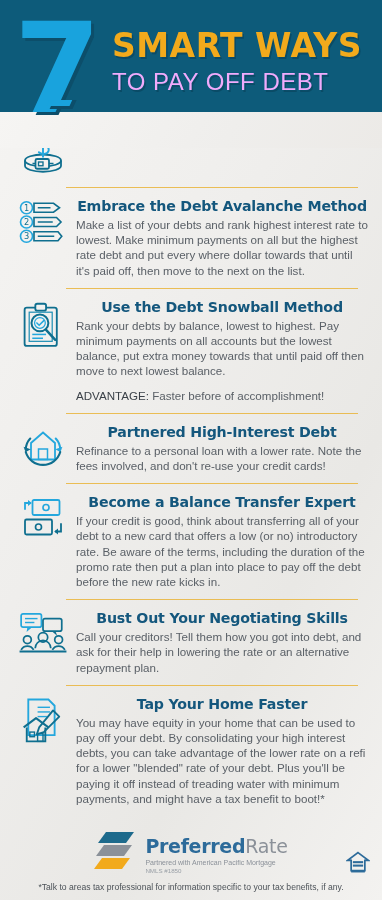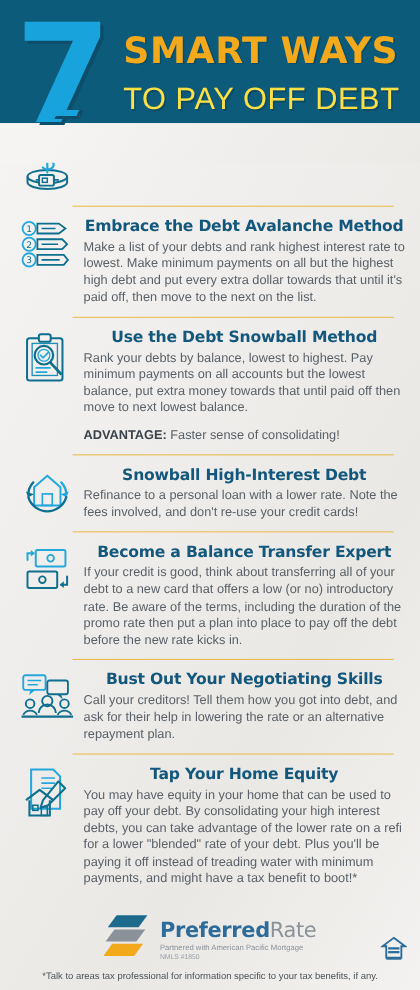--- a/index.html
+++ b/index.html
@@ -23,22 +23,22 @@
   }
   .hdr-text{position:absolute;left:112px;top:28px;right:6px;z-index:4;}
   .hdr-line1{
     font-family:"DejaVu Sans", sans-serif;
     font-weight:bold;font-size:33px;line-height:36px;
     color:#f2aa1c;letter-spacing:0.5px;
     text-shadow:1.5px 1.5px 0 #0a4b66;
   }
   .hdr-line2{
     font-family:"Liberation Sans", sans-serif;
-    font-weight:normal;font-size:28px;line-height:32px;
-    color:#fde047;letter-spacing:0.5px;margin-top:10px;
+    font-weight:normal;font-size:24px;line-height:32px;
+    color:#f0abfc;letter-spacing:0.5px;margin-top:2px;
     text-shadow:1.5px 1.5px 0 #0a4b66;
   }
   .hdr-mask{position:absolute;left:0;top:112px;width:382px;height:36px;
     background:linear-gradient(120deg,#f6f5f3 0%,#efeeec 60%,#eceae7 100%);z-index:2;}
   .seven-tail{
     position:absolute;left:14px;top:100px;z-index:5;
     width:0;height:0;
   }
   .seven-tail b{
     display:block;position:absolute;left:14px;top:0;
@@ -60,21 +60,21 @@
     font-family:"DejaVu Sans", sans-serif;
     font-size:14.2px;font-weight:bold;line-height:17px;
     color:#14577d;letter-spacing:-0.2px;text-align:center;
   }
   .item p{
     margin:0;
     font-family:"Liberation Sans", sans-serif;
     font-size:11.6px;line-height:15.2px;color:#5a6067;
   }
   .item p.adv{margin-top:9px;}
-  .item p.adv b{color:#3b4148;font-weight:bold;}
+  .item p.adv b{color:#3b4148;font-weight:normal;}
   .divider{height:0;border-top:1.5px solid #e9b43a;margin:1px 10px 1px 52px;opacity:.85;}
 
   
   .footer{position:absolute;left:0;bottom:0;width:382px;}
   .logo-row{display:flex;justify-content:center;align-items:flex-start;padding:4px 0 2px 0;}
   .logo-mark{width:46px;height:44px;position:relative;margin-right:5px;flex:0 0 46px;}
   .logo-txt{padding-top:6px;}
   .logo-name{
     font-family:"DejaVu Sans", sans-serif;
     font-size:19px;line-height:20px;font-weight:bold;color:#2d6b9a;letter-spacing:-0.3px;
@@ -139,21 +139,21 @@
           <path d="M20 23h30l6 6-6 6H20z" stroke="#0f6f8f" stroke-width="2.2" fill="none"></path>
           <line x1="25" y1="29" x2="45" y2="29" stroke="#0f6f8f" stroke-width="2"></line>
           <circle cx="10" cy="48" r="8" stroke="#24a7dd" stroke-width="2.2"></circle>
           <text x="10" y="52" font-size="11" fill="#0f6f8f" text-anchor="middle" font-family="DejaVu Sans">3</text>
           <path d="M20 42h32l5 6-5 6H20z" stroke="#0f6f8f" stroke-width="2.2" fill="none"></path>
           <line x1="25" y1="48" x2="47" y2="48" stroke="#0f6f8f" stroke-width="2"></line>
         </svg>
       </div>
       <div class="body">
         <h3>Embrace the Debt Avalanche Method</h3>
-        <p>Make a list of your debts and rank highest interest rate to lowest. Make minimum payments on all but the highest high debt and put every extra dollar towards that until it's paid off, then move to the next on the list.</p>
+        <p>Make a list of your debts and rank highest interest rate to lowest. Make minimum payments on all but the highest rate debt and put every where dollar towards that until it's paid off, then move to the next on the list.</p>
       </div>
     </div>
     <div class="divider"></div>
 
     <div class="item">
       <div class="ico">
         <svg width="46" height="50" viewBox="0 0 60 64" fill="none">
           <rect x="6" y="8" width="42" height="50" rx="3" stroke="#0f6f8f" stroke-width="2.4"></rect>
           <rect x="12" y="14" width="30" height="38" stroke="#1e8fb5" stroke-width="1.6"></rect>
           <rect x="20" y="3" width="14" height="9" rx="2.5" stroke="#0f6f8f" stroke-width="2.4" fill="#f3f2f0"></rect>
@@ -161,39 +161,39 @@
           <line x1="16" y1="48" x2="30" y2="48" stroke="#24a7dd" stroke-width="2"></line>
           <circle cx="26" cy="28" r="11" stroke="#0f6f8f" stroke-width="2.6" fill="#f3f2f0"></circle>
           <circle cx="26" cy="28" r="7" stroke="#24a7dd" stroke-width="1.6"></circle>
           <path d="M22 28l3 3 6-6" stroke="#24a7dd" stroke-width="2" fill="none" stroke-linecap="round"></path>
           <line x1="34" y1="37" x2="46" y2="50" stroke="#0f6f8f" stroke-width="3.2" stroke-linecap="round"></line>
         </svg>
       </div>
       <div class="body">
         <h3>Use the Debt Snowball Method</h3>
         <p>Rank your debts by balance, lowest to highest. Pay minimum payments on all accounts but the lowest balance, put extra money towards that until paid off then move to next lowest balance.</p>
-        <p class="adv"><b>ADVANTAGE:</b><span> Faster sense of consolidating!</span></p>
+        <p class="adv"><b>ADVANTAGE:</b><span> Faster before of accomplishment!</span></p>
       </div>
     </div>
     <div class="divider"></div>
 
     <div class="item">
       <div class="ico">
         <svg width="48" height="46" viewBox="0 0 64 60" fill="none">
           <path d="M32 8 L48 22 V44 H16 V22 Z" stroke="#24a7dd" stroke-width="2.4" fill="none"></path>
           <rect x="26" y="30" width="12" height="14" stroke="#24a7dd" stroke-width="2"></rect>
           <path d="M49 16a22 22 0 0 1 6 15" stroke="#24a7dd" stroke-width="2.8" fill="none" stroke-linecap="round"></path>
           <path d="M58 27l-3.2 7-6.4-3.6z" fill="#24a7dd"></path>
           <path d="M15 16a22 22 0 0 0-6 15" stroke="#0f6f8f" stroke-width="2.8" fill="none" stroke-linecap="round"></path>
           <path d="M6 27l3.2 7 6.4-3.6z" fill="#0f6f8f"></path>
           <path d="M9 34a24 24 0 0 0 46 0" stroke="#0f6f8f" stroke-width="2.8" fill="none" stroke-linecap="round"></path>
         </svg>
       </div>
       <div class="body">
-        <h3>Snowball High-Interest Debt</h3>
+        <h3>Partnered High-Interest Debt</h3>
         <p>Refinance to a personal loan with a lower rate. Note the fees involved, and don't re-use your credit cards!</p>
       </div>
     </div>
     <div class="divider"></div>
 
     <div class="item">
       <div class="ico">
         <svg width="48" height="44" viewBox="0 0 64 56" fill="none">
           <rect x="18" y="4" width="36" height="20" rx="2" stroke="#24a7dd" stroke-width="2.4"></rect>
           <circle cx="36" cy="14" r="4" stroke="#24a7dd" stroke-width="2.2"></circle>
@@ -245,21 +245,21 @@
           <line x1="24" y1="18" x2="40" y2="18" stroke="#24a7dd" stroke-width="1.8"></line>
           <line x1="24" y1="24" x2="36" y2="24" stroke="#24a7dd" stroke-width="1.8"></line>
           <path d="M6 38 L22 26 L38 38" stroke="#0f6f8f" stroke-width="2.6" fill="none" stroke-linejoin="round"></path>
           <path d="M10 38v18h24V38" stroke="#0f6f8f" stroke-width="2.4" fill="none"></path>
           <rect x="14" y="44" width="6" height="6" stroke="#0f6f8f" stroke-width="1.8"></rect>
           <rect x="24" y="46" width="7" height="10" stroke="#0f6f8f" stroke-width="1.8"></rect>
           <path d="M44 16l8 8-20 20-9 3 3-9z" stroke="#0f6f8f" stroke-width="2.4" fill="none" stroke-linejoin="round"></path>
         </svg>
       </div>
       <div class="body">
-        <h3>Tap Your Home Equity</h3>
+        <h3>Tap Your Home Faster</h3>
         <p>You may have equity in your home that can be used to pay off your debt. By consolidating your high interest debts, you can take advantage of the lower rate on a refi for a lower "blended" rate of your debt. Plus you'll be paying it off instead of treading water with minimum payments, and might have a tax benefit to boot!*</p>
       </div>
     </div>
 
   </div>
 
   <div class="footer">
     <div class="logo-row">
       <div class="logo-mark">
         <svg width="46" height="44" viewBox="0 0 46 44">

